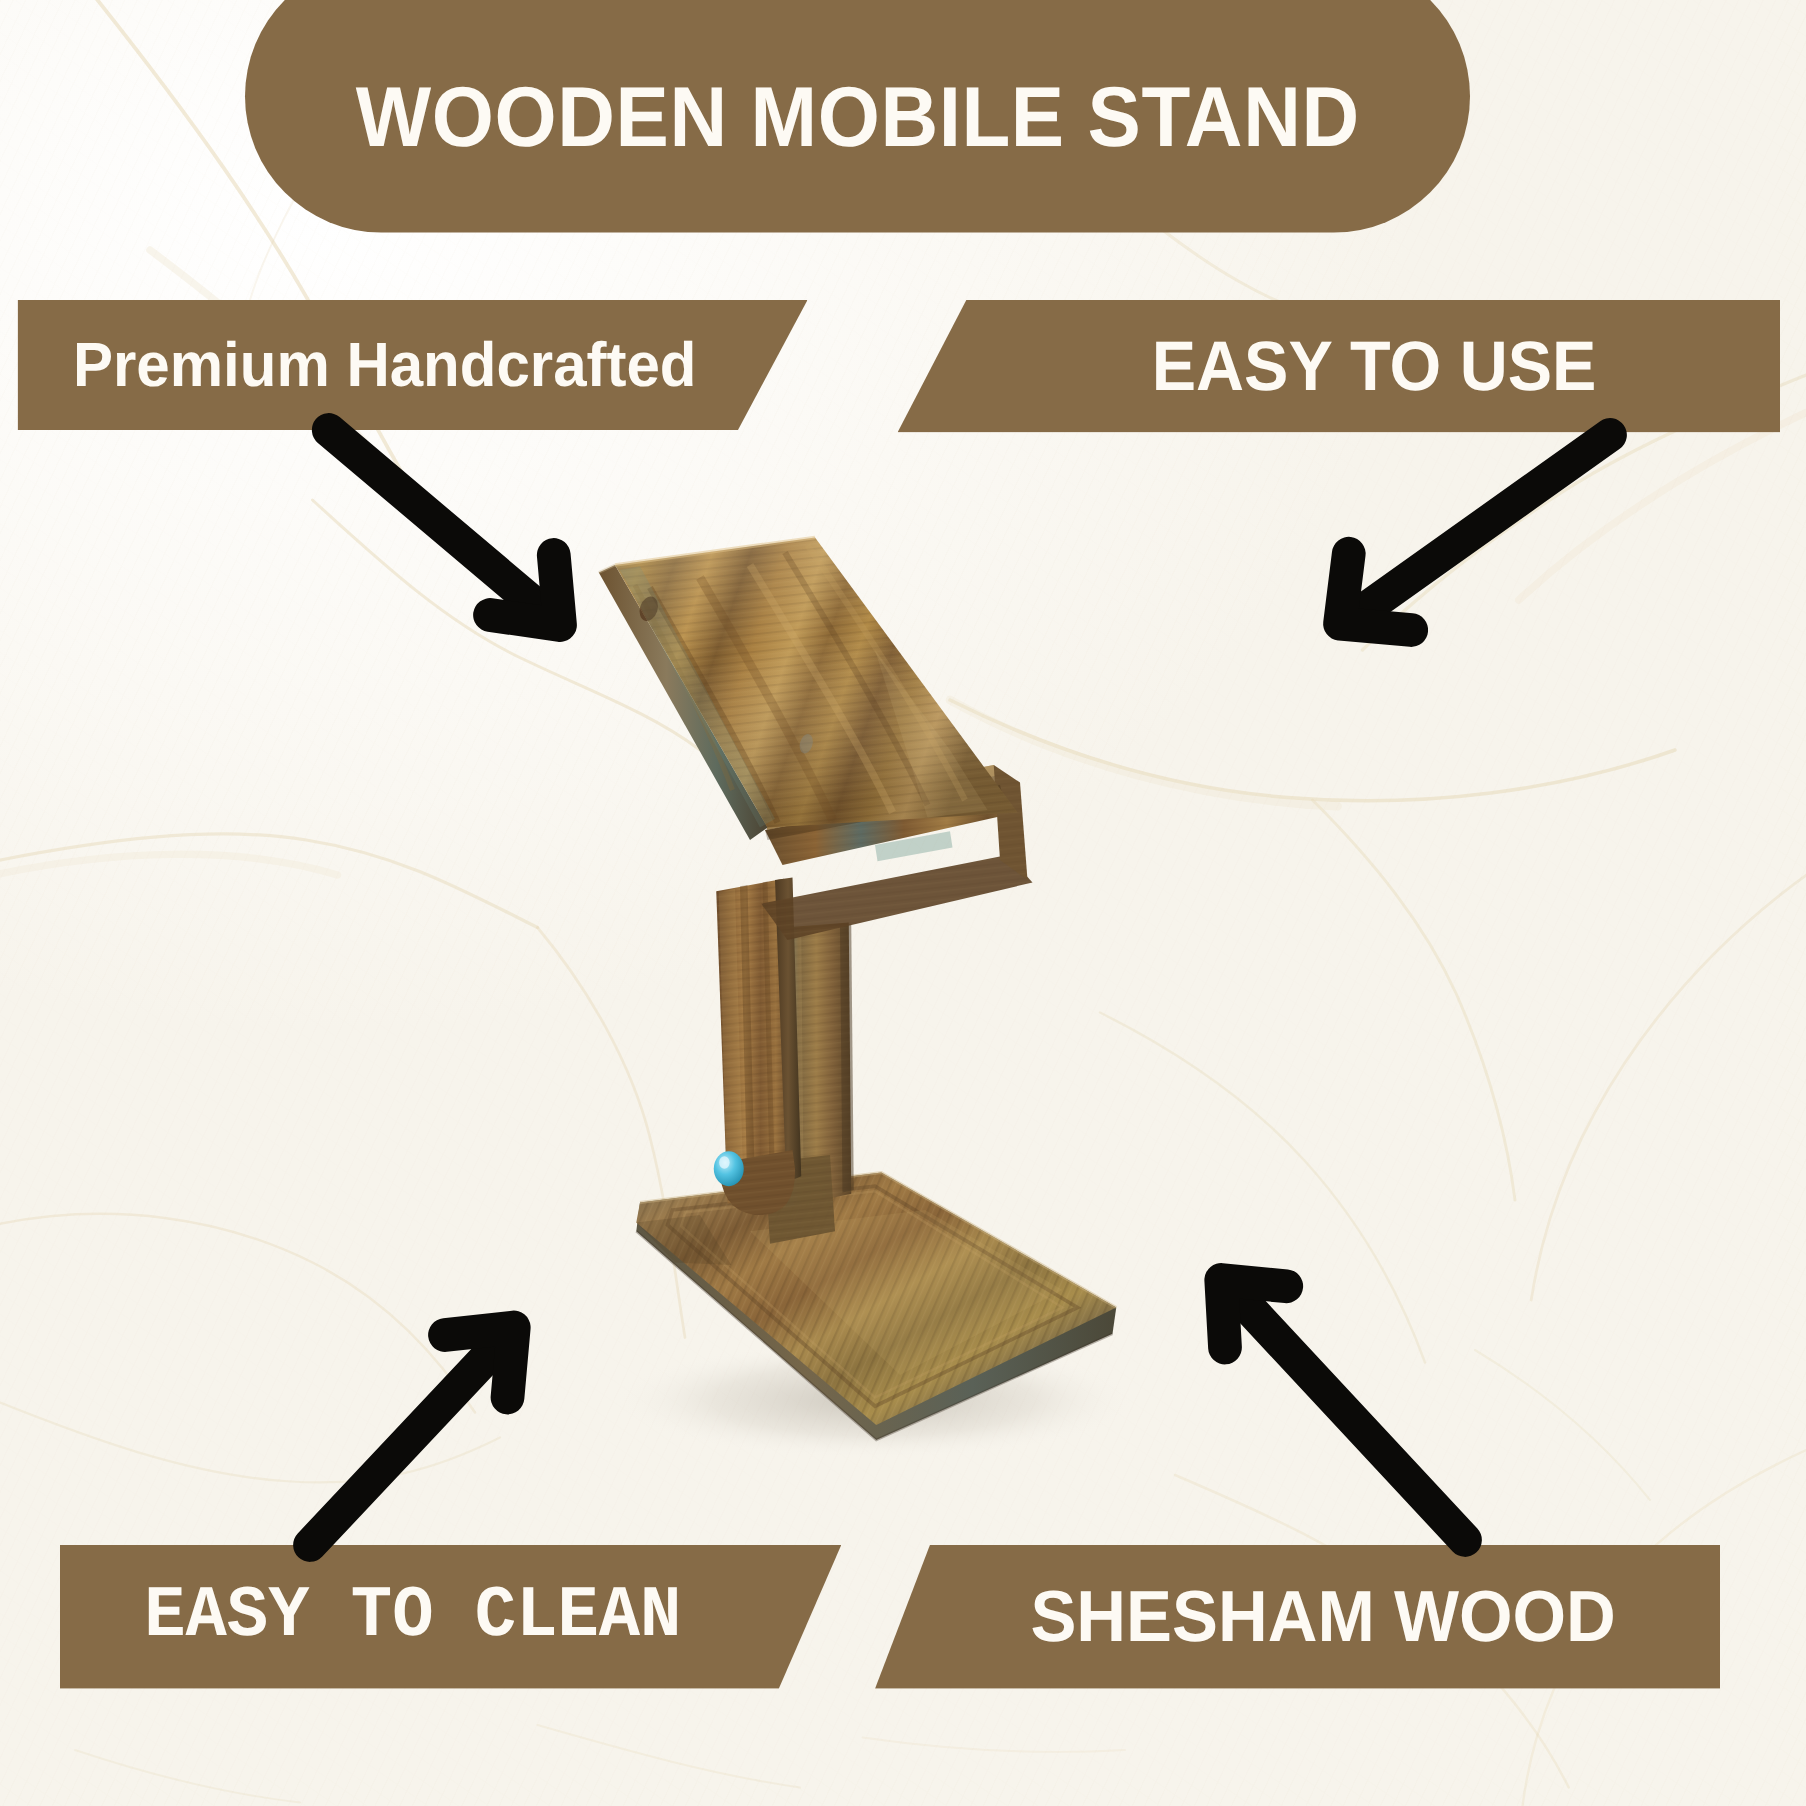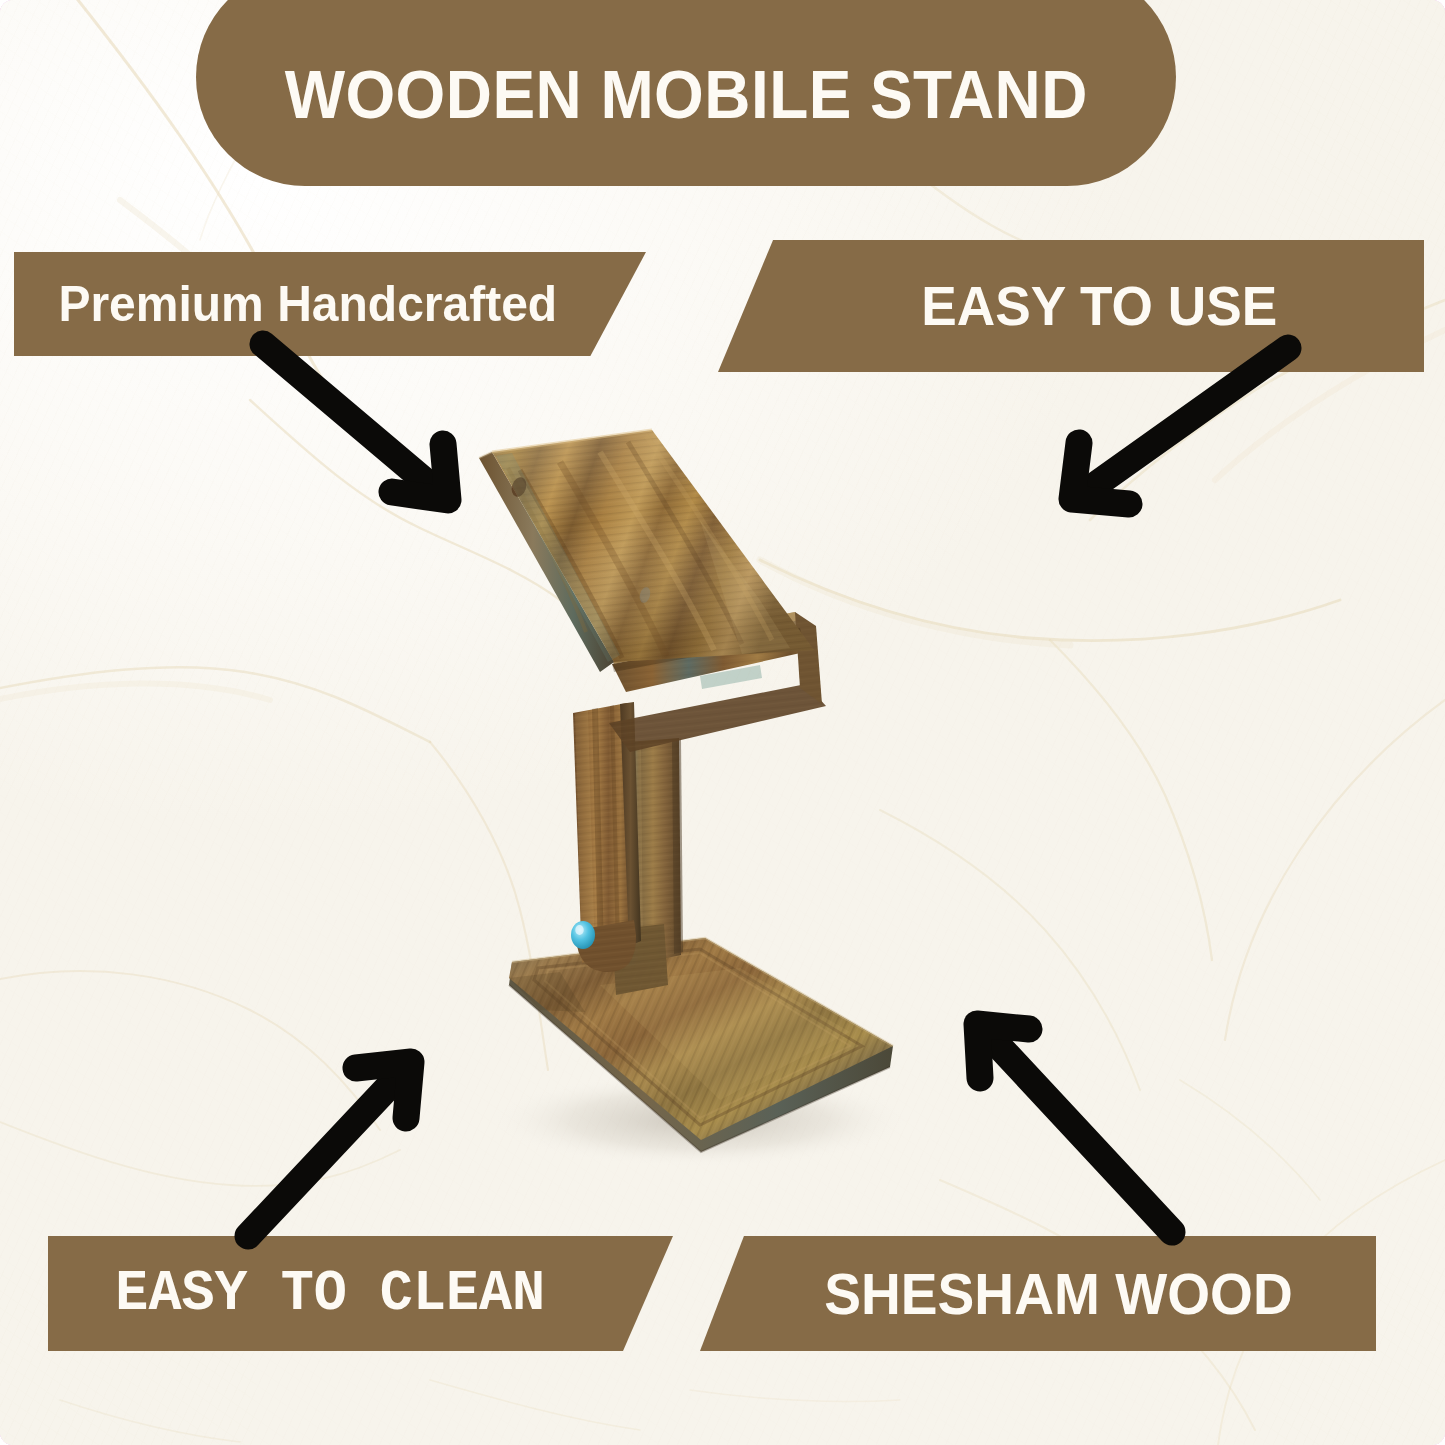--- a/index.html
+++ b/index.html
@@ -10,21 +10,20 @@
   body {
     font-family: "Liberation Sans", sans-serif;
   }
 
   #canvas {
     position: relative;
     width: 1445px;
     height: 1445px;
     overflow: hidden;
     background: #d946ef;
-    border-radius: 13px;
   }
 
   
   .marble-base {
     position: absolute;
     inset: 0;
     background:
       radial-gradient(ellipse 60% 45% at 18% 12%, #ffffff 0%, #fbf9f4 60%, #f7f4ec 100%),
       radial-gradient(ellipse 70% 50% at 85% 70%, #fdfbf7 0%, #f8f5ee 70%, #f5f1e8 100%),
       linear-gradient(150deg, #fdfcf9 0%, #f8f5ef 45%, #fbf9f5 100%);
@@ -75,30 +74,30 @@
   }
   .ribbon-text {
     color: #fdfaf4;
     font-weight: 700;
     line-height: 1;
     white-space: nowrap;
   }
 
   
   #ribbon-tl {
-    left: 14px;  top: 252px;  width: 632px; height: 104px;
+    left: 14px;  top: 240px;  width: 632px; height: 104px;
     clip-path: polygon(0 0, 100% 0, 91.2% 100%, 0 100%);
     justify-content: flex-start;
     padding-left: 34px;
     text-align: center;
   }
   #ribbon-tl .ribbon-text { font-size: 50px; transform: scaleX(0.96); }
 
   #ribbon-tr {
-    left: 718px; top: 240px; width: 706px; height: 132px;
+    left: 718px; top: 240px; width: 706px; height: 106px;
     clip-path: polygon(7.8% 0, 100% 0, 100% 100%, 0 100%);
     justify-content: center;
     padding-left: 56px;
   }
   #ribbon-tr .ribbon-text { font-size: 56px; transform: scaleX(0.95); }
 
   #ribbon-bl {
     left: 48px;  top: 1236px; width: 625px; height: 115px;
     clip-path: polygon(0 0, 100% 0, 92% 100%, 0 100%);
     justify-content: flex-start;

